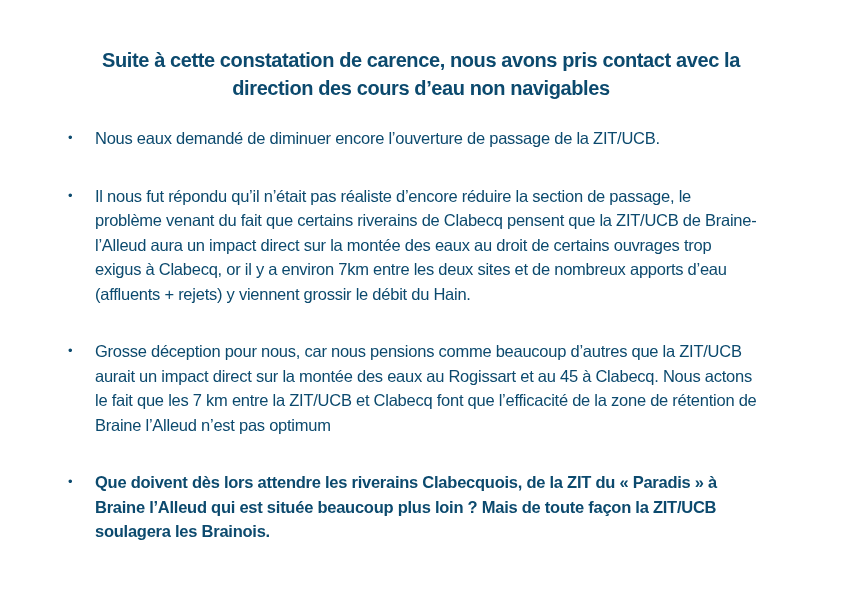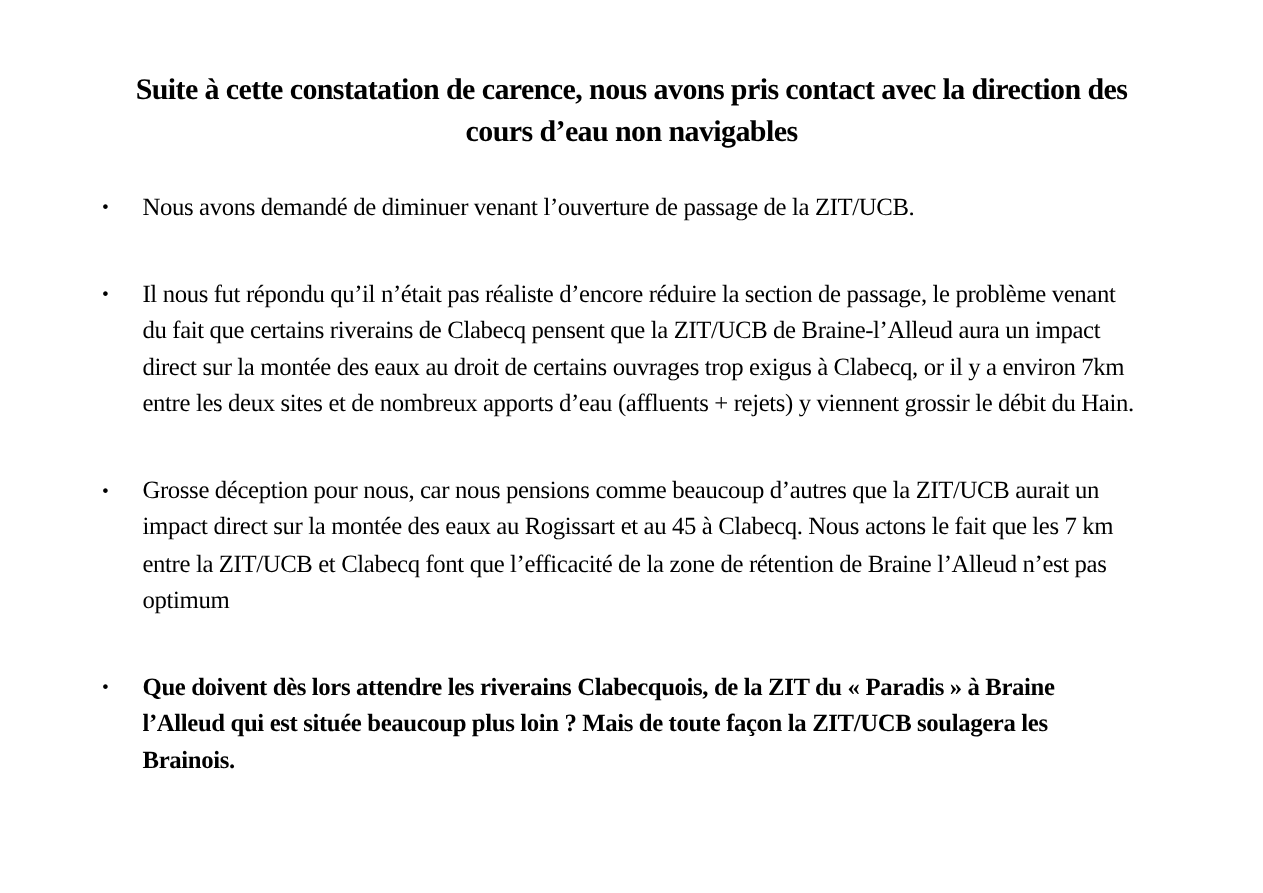--- a/index.html
+++ b/index.html
@@ -5,22 +5,22 @@
   html, body {
     margin: 0;
     padding: 0;
     background: #ffffff;
   }
   .slide {
     position: relative;
     width: 842px;
     height: 595px;
     background: #ffffff;
-    color: #000000;
-    font-family: Liberation Serif, serif;
+    color: #0c4a6e;
+    font-family: Liberation Sans, sans-serif;
     box-sizing: border-box;
     overflow: hidden;
   }
   .slide-title {
     margin: 0 auto;
     padding-top: 46px;
     max-width: 706px;
     text-align: center;
     font-size: 20px;
     line-height: 28px;
@@ -57,21 +57,21 @@
 </style>
 </head>
 <body>
 
 <div class="slide">
   <h1 class="slide-title">Suite à cette constatation de carence, nous avons pris contact avec la direction des cours d’eau non navigables</h1>
 
   <ul class="bullet-list">
     <li class="bullet-item">
       <span class="bullet-marker">•</span>
-      <span>Nous avons demandé de diminuer venant l’ouverture de passage de la ZIT/UCB.</span>
+      <span>Nous eaux demandé de diminuer encore l’ouverture de passage de la ZIT/UCB.</span>
     </li>
     <li class="bullet-item">
       <span class="bullet-marker">•</span>
       <span>Il nous fut répondu qu’il n’était pas réaliste d’encore réduire la section de passage, le problème venant du fait que certains riverains de Clabecq pensent que la ZIT/UCB de Braine-l’Alleud aura un impact direct sur la montée des eaux au droit de certains ouvrages trop exigus à Clabecq, or il y a environ 7km entre les deux sites et de nombreux apports d’eau (affluents + rejets) y viennent grossir le débit du Hain.</span>
     </li>
     <li class="bullet-item">
       <span class="bullet-marker">•</span>
       <span>Grosse déception pour nous, car nous pensions comme beaucoup d’autres que la ZIT/UCB aurait un impact direct sur la montée des eaux au Rogissart et au 45 à Clabecq. Nous actons le fait que les 7 km entre la ZIT/UCB et Clabecq font que l’efficacité de la zone de rétention de Braine l’Alleud n’est pas optimum</span>
     </li>
     <li class="bullet-item bold">

